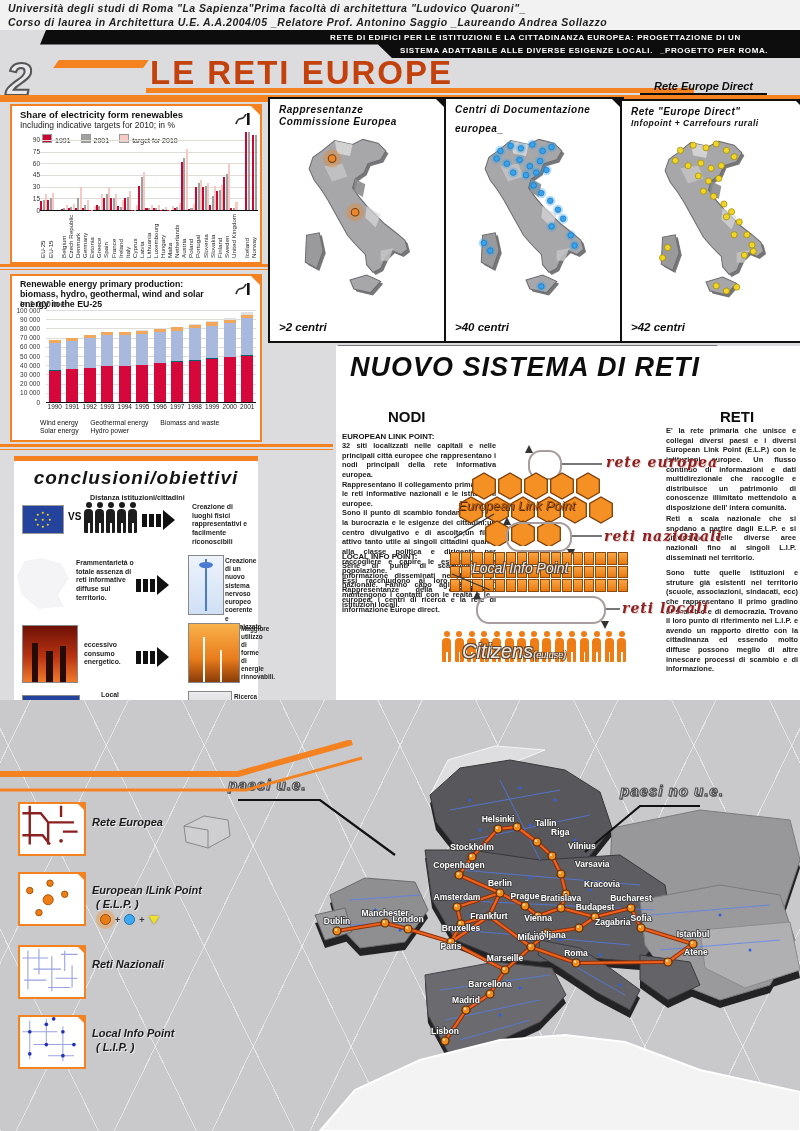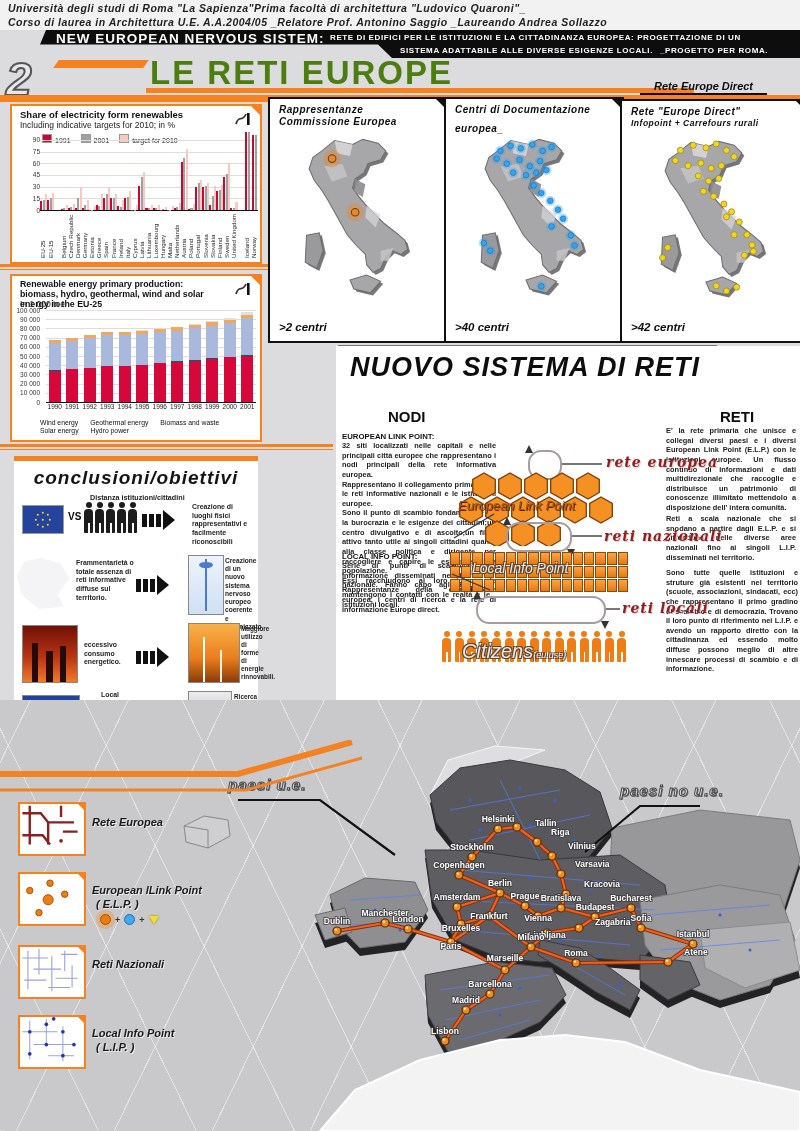--- a/index.html
+++ b/index.html
@@ -10,21 +10,21 @@
   .hdr{position:absolute;left:0;top:0;width:800px;height:30px;background:#f2f2f3;}
   .hline{position:absolute;left:8px;font-style:italic;font-weight:700;font-size:10.5px;
          letter-spacing:.5px;color:#222;white-space:nowrap;}
   .banner{position:absolute;left:0;top:30px;width:800px;height:28px;background:#0d0d0d;
           clip-path:polygon(46px 0,100% 0,100% 100%,392px 100%,378px 52%,40px 52%);}
   .banner-title{position:absolute;left:56px;top:31px;font-weight:900;font-size:13.5px;color:#fff;
           letter-spacing:1px;white-space:nowrap;}
   .banner-sub{position:absolute;font-weight:700;font-size:8px;color:#fff;letter-spacing:.6px;white-space:nowrap;}
   .num2{position:absolute;left:6px;top:52px;font-size:46px;font-weight:900;font-style:italic;
         color:#e8e8ea;-webkit-text-stroke:2px #555;text-shadow:1px 1px 0 #999;}
-  .ptitle{position:absolute;left:150px;top:54px;font-size:33px;font-weight:900;letter-spacing:2px;color:#4d7c0f;white-space:nowrap;}
+  .ptitle{position:absolute;left:150px;top:54px;font-size:33px;font-weight:900;letter-spacing:2px;color:#c2410c;white-space:nowrap;}
   .orange{background:#f58220;}
   
   .card{position:absolute;background:#fff;}
   .ocard{border:2px solid #f58220;}
   .ocard:after{content:'';position:absolute;top:-2px;right:-2px;border-top:13px solid #f58220;border-left:13px solid transparent;}
   .kcard{border:2.5px solid #101010;padding-left:8px;}
   .kcard:after{content:'';position:absolute;top:-2px;right:-2px;border-top:14px solid #101010;border-left:14px solid transparent;}
   .ctitle{position:absolute;left:8px;font-weight:700;font-size:9.5px;color:#111;}
   .csub{position:absolute;left:8px;font-size:8.5px;color:#222;}
   .statico{position:absolute;right:8px;top:5px;width:18px;height:16px;}
@@ -100,21 +100,20 @@
 </head>
 <body>
 
 <div class="poster">
 
   <div class="hdr">
     <div class="hline" style="top:2px;">Università degli studi di Roma "La Sapienza"Prima facoltà di architettura "Ludovico Quaroni"_</div>
     <div class="hline" style="top:16px;">Corso di laurea in Architettura U.E. A.A.2004/05 _Relatore Prof. Antonino Saggio _Laureando Andrea Sollazzo</div>
   </div>
   <div class="banner"></div>
-  <div class="banner-title">NEW EUROPEAN NERVOUS SISTEM:</div>
   <div class="banner-sub" style="left:330px;top:33px;">RETE DI EDIFICI PER LE  ISTITUZIONI E LA CITTADINANZA EUROPEA: PROGETTAZIONE  DI UN</div>
   <div class="banner-sub" style="left:400px;top:46px;">SISTEMA ADATTABILE ALLE DIVERSE ESIGENZE LOCALI.</div>
   <div class="banner-sub" style="left:660px;top:46px;">_PROGETTO PER ROMA.</div>
   <div class="num2">2</div>
   <div class="abs orange" style="left:56px;top:60px;width:90px;height:8px;transform:skewX(-35deg);"></div>
   <div class="ptitle">LE RETI EUROPE</div>
   <div class="abs orange" style="left:146px;top:88px;width:548px;height:5px;"></div>
   <div class="abs orange" style="left:0;top:95px;width:800px;height:7px;"></div>
 
   <div class="card ocard" style="left:10px;top:104px;width:248px;height:156px;">

